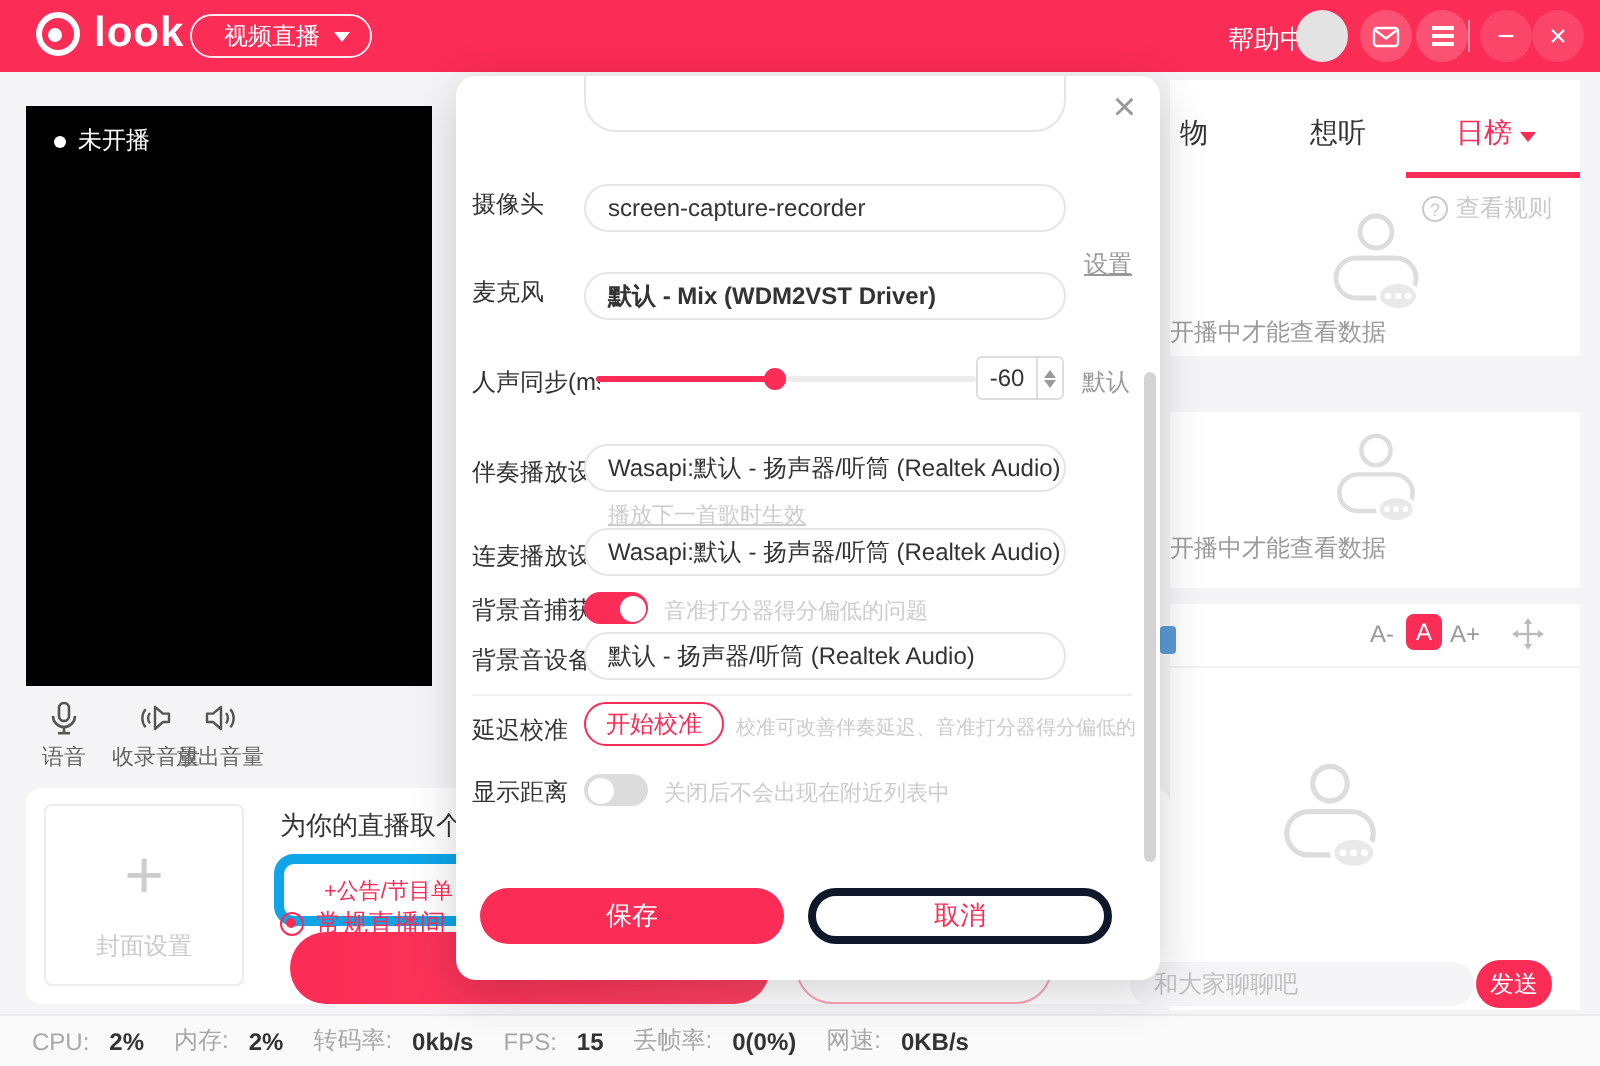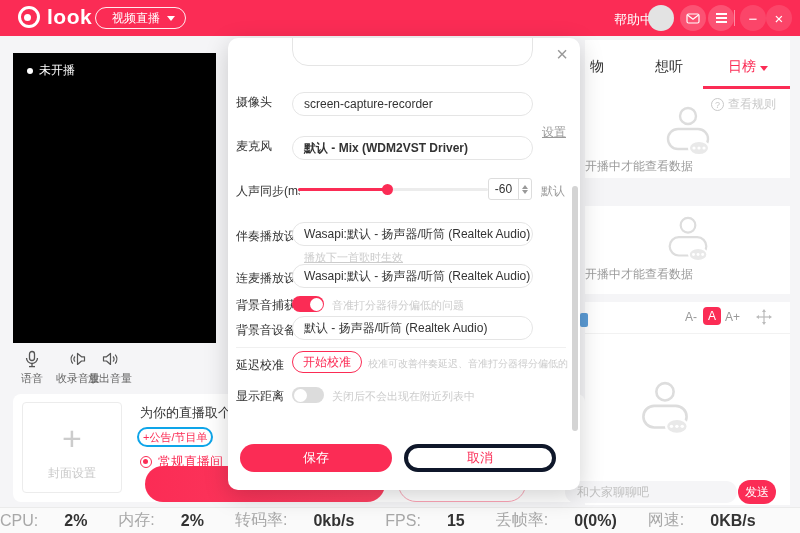--- a/index.html
+++ b/index.html
@@ -28,21 +28,21 @@
   .live-badge { position:absolute; left:14px; top:9px; color:#fff; font-size:12px; display:flex; align-items:center; gap:6px; }
   .live-dot { width:6px; height:6px; border-radius:50%; background:#fff; }
   .ctl { position:absolute; top:350px; width:52px; text-align:center; z-index:1; }
   .ctl svg { display:block; margin:0 auto; }
   .ctl-label { font-size:11px; color:#666; margin-top:3px; white-space:nowrap; }
   .setup-card { position:absolute; left:13px; top:394px; width:572px; height:108px; background:#fff; border-radius:8px; z-index:1; }
   .cover-box { position:absolute; left:9px; top:8px; width:100px; height:91px; border:1px solid #ececec; border-radius:4px; background:#fff; text-align:center; }
   .cover-plus { font-size:34px; color:#ccc; font-weight:200; line-height:1; margin-top:18px; }
   .cover-label { position:absolute; left:0; right:0; bottom:10px; color:#c9c9c9; font-size:12px; }
   .room-title { position:absolute; left:127px; top:10px; font-size:13px; color:#333; white-space:nowrap; }
-  .ann-pill { position:absolute; left:124px; top:33px; height:20px; border:2px solid #0ea5e9; border-radius:10px; color:#fb2c55; font-size:11px; display:flex; align-items:center; padding:0 4px; background:#fff; }
+  .ann-pill { position:absolute; left:124px; top:33px; height:36px; border:5px solid #0ea5e9; border-radius:10px; color:#fb2c55; font-size:11px; display:flex; align-items:center; padding:0 20px; background:#fff; }
   .radio-row { position:absolute; left:127px; top:59px; display:flex; align-items:center; gap:6px; }
   .radio-dot { width:12px; height:12px; border-radius:50%; border:1.5px solid #fb2c55; position:relative; }
   .radio-dot::after { content:""; position:absolute; left:2px; top:2px; width:5px; height:5px; border-radius:50%; background:#fb2c55; }
   .radio-label { color:#fb2c55; font-size:13px; }
   .start-btn { position:absolute; left:132px; top:72px; width:240px; height:36px; border-radius:18px; background:linear-gradient(90deg,#fb2c55,#fc4061); }
   .tool-btn { position:absolute; left:385px; top:72px; width:128px; height:36px; border-radius:18px; border:1px solid #fba4b5; background:#fff; }
 
   
   .rcard { position:absolute; background:#fff; z-index:1; }
   .tab { position:absolute; top:18px; font-size:14px; color:#333; }
@@ -82,21 +82,21 @@
   .toggle-on::after { content:""; position:absolute; right:1.5px; top:1.5px; width:13px; height:13px; border-radius:50%; background:#fff; }
   .toggle-off { background:#dcdcdc; }
   .toggle-off::after { content:""; position:absolute; left:1.5px; top:1.5px; width:13px; height:13px; border-radius:50%; background:#fff; }
   .m-divider { position:absolute; left:8px; right:14px; top:309px; height:1px; background:#f0f0f0; }
   .cal-btn { position:absolute; left:64px; top:313px; height:22px; border:1px solid #fb2c55; border-radius:11px; color:#fb2c55; font-size:12px; display:flex; align-items:center; padding:0 10px; background:#fff; }
   .save-btn { position:absolute; left:12px; top:406px; width:152px; height:28px; border-radius:14px; background:#fb2c55; color:#fff; font-size:13px; display:flex; align-items:center; justify-content:center; }
   .cancel-btn { position:absolute; left:176px; top:406px; width:152px; height:28px; border-radius:14px; border:4px solid #0f172a; background:#fff; color:#fb2c55; font-size:13px; display:flex; align-items:center; justify-content:center; }
   .m-scrollbar { position:absolute; right:2px; top:148px; width:6px; height:245px; border-radius:3px; background:#d4d4d4; }
 
   
-  .status-bar { position:absolute; left:0; top:507px; width:800px; height:26px; background:#fafafa; border-top:1px solid #ebebeb; display:flex; align-items:center; padding-left:0; gap:26px; font-size:16px; z-index:2; }
+  .status-bar { position:absolute; left:0; top:507px; width:800px; height:26px; background:#fafafa; border-top:1px solid #ebebeb; display:flex; align-items:center; padding-left:16px; gap:10px; font-size:12px; z-index:2; }
   .sb-label { color:#a8a8a8; }
   .sb-value { color:#333; font-weight:bold; margin-right:5px; }
 </style>
 </head>
 <body>
 
 <div class="header">
   <div class="logo-wrap">
     <span class="logo-icon"></span>
     <span class="logo-text">look</span>

